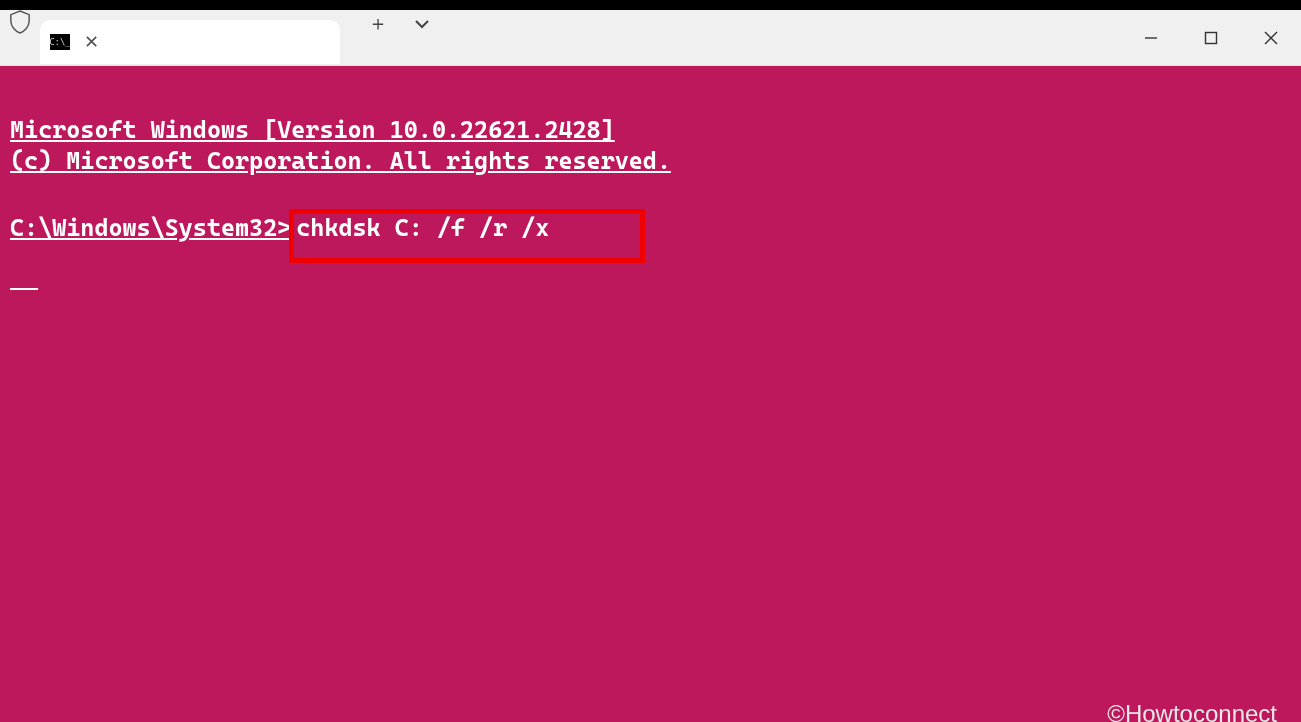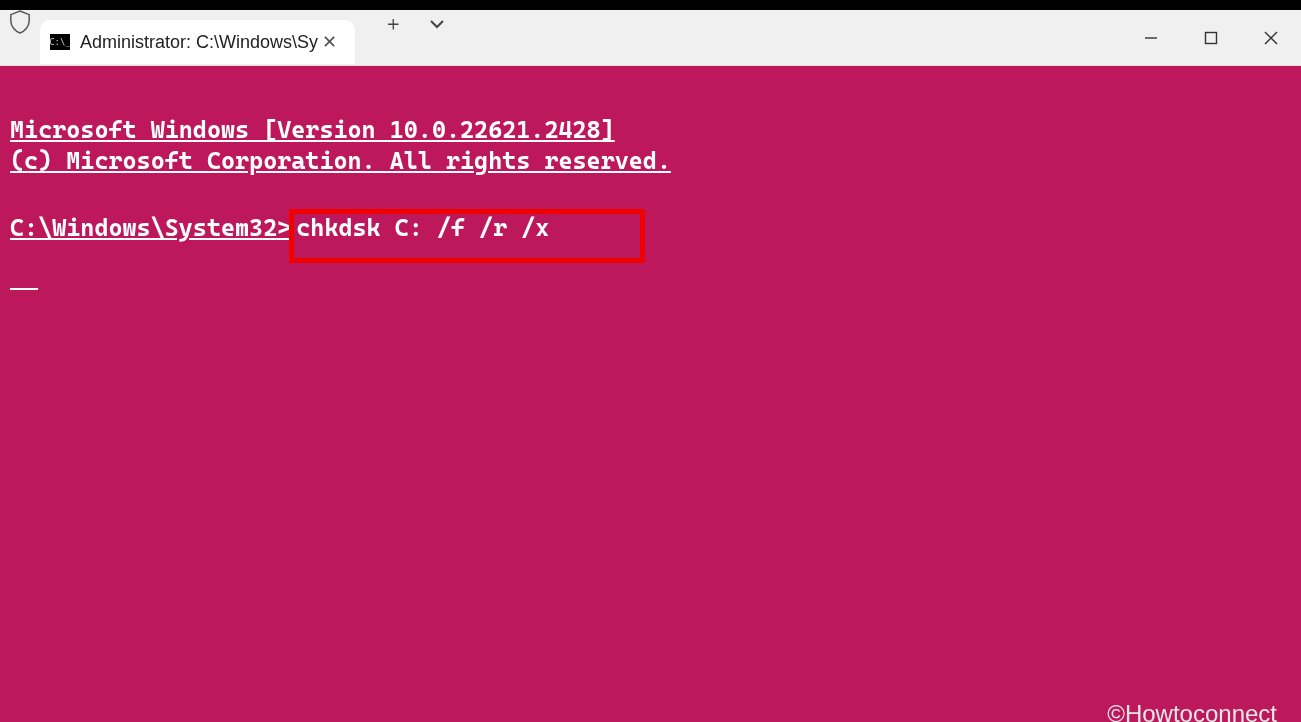--- a/index.html
+++ b/index.html
@@ -134,21 +134,20 @@
 <div class="tabbar">
   <div class="shield-icon">
     <svg viewBox="0 0 24 26">
         <path d="M12 1 L22 5 V12 C22 18 17 23 12 25 C7 23 2 18 2 12 V5 Z" fill="none" stroke="#555" stroke-width="1.6"></path>
       </svg>
   </div>
   <div class="tab">
     <div class="tab-icon">
         <span>C:\_</span>
       </div>
-    <span class="tab-title">Administrator: C:\Windows\Sy</span>
     <span class="tab-close">✕</span>
   </div>
   <div class="tabbar-extras">
     <span class="tabbar-btn">＋</span>
     <span class="tabbar-btn">
       <svg width="16" height="14" viewBox="0 0 16 10">
           <path d="M2 2 L8 8 L14 2" fill="none" stroke="#444" stroke-width="2"></path>
         </svg>
     </span>
   </div>

